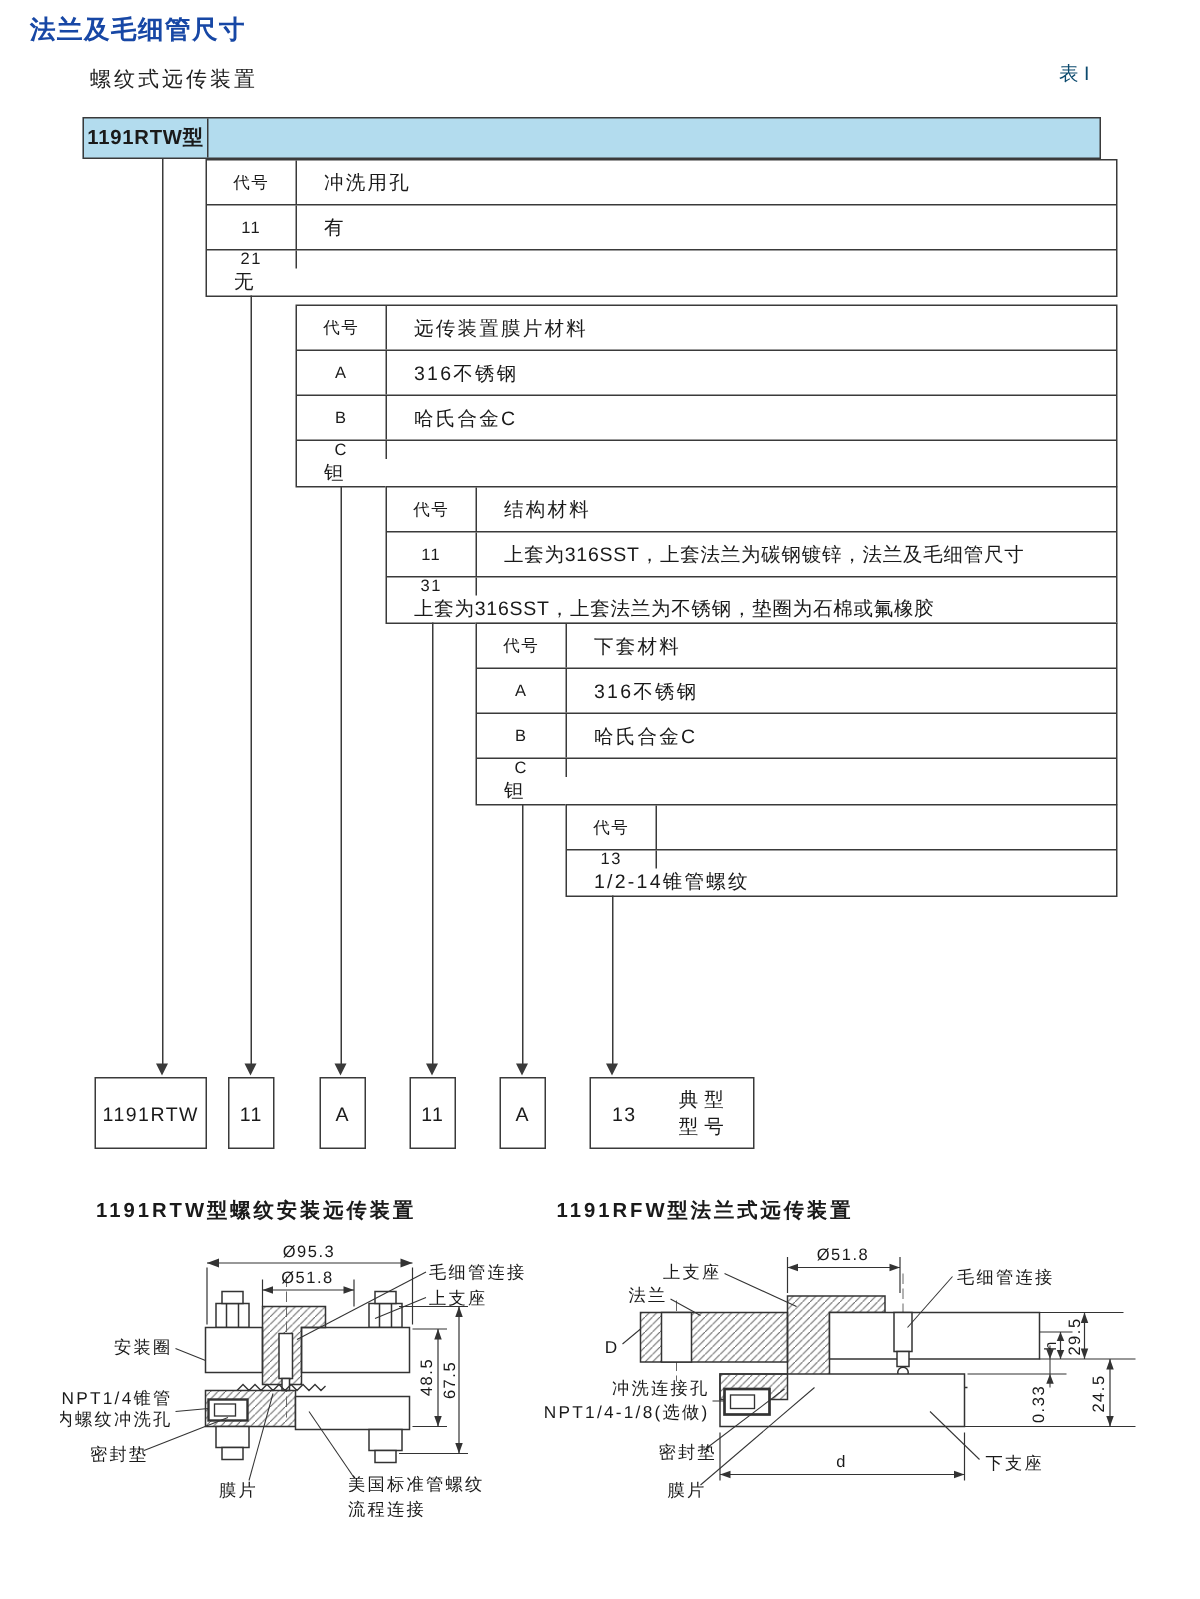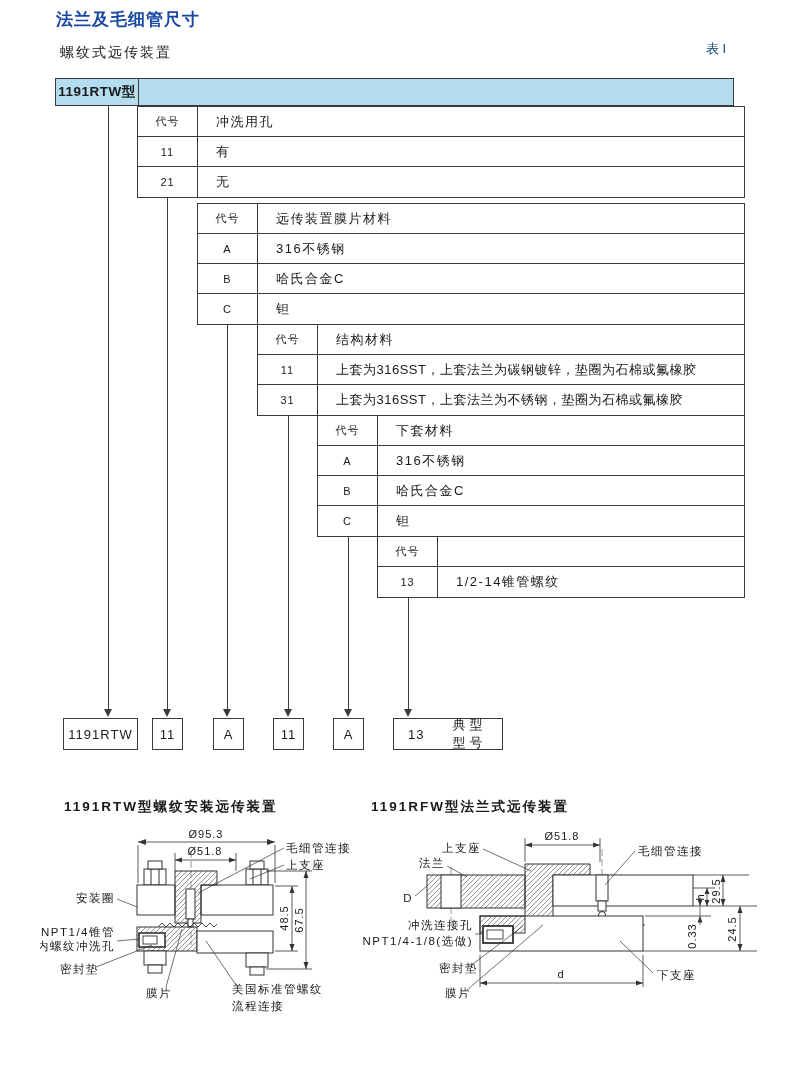--- a/index.html
+++ b/index.html
@@ -1,39 +1,39 @@
 <!DOCTYPE html>
 <html><head>
 <meta charset="utf-8">
 <style>
   html,body{margin:0;padding:0;background:#fff;}
   .page{position:relative;width:800px;height:1066px;background:#ffffff;
         font-family:"Liberation Sans","DejaVu Sans",sans-serif;color:#1a1a1a;overflow:hidden;}
-  .doc-title{position:absolute;left:20px;top:8px;font-size:17px;font-weight:bold;color:#1747a5;letter-spacing:1px;margin-left:36px;}
+  .doc-title{position:absolute;left:20px;top:8px;font-size:17px;font-weight:bold;color:#1747a5;letter-spacing:1px;}
   .subtitle{position:absolute;left:60px;top:44px;font-size:14px;letter-spacing:2px;color:#222;}
   .table-ref{position:absolute;left:706px;top:40px;font-size:13px;color:#0c4a6e;}
 
   
   .hdr{position:absolute;left:55px;top:78px;width:679px;height:28px;background:#b3dcee;
        border:1px solid #3a3a3a;box-sizing:border-box;display:flex;}
   .hdr-model{width:82px;border-right:1px solid #3a3a3a;display:flex;align-items:center;justify-content:center;
        font-size:13.5px;font-weight:bold;letter-spacing:0.5px;}
   .hdr-desc{flex:1;display:flex;align-items:center;padding-left:18px;font-size:13.5px;letter-spacing:1.5px;}
 
   .sec{position:absolute;border:1px solid #3a3a3a;box-sizing:border-box;background:#fff;}
   .trow{display:flex;height:30px;box-sizing:border-box;border-bottom:1px solid #3a3a3a;}
-  .trow:last-child{border-bottom:none;}
+  .trow:last-child{border-bottom:none;flex-direction:column;}
   .trow .code{width:60px;border-right:1px solid #3a3a3a;box-sizing:border-box;
        display:flex;align-items:center;justify-content:center;font-size:11px;letter-spacing:1px;}
   .trow .lbl{flex:1;display:flex;align-items:center;padding-left:18px;font-size:13px;letter-spacing:1.5px;white-space:nowrap;}
 
   .vline{position:absolute;width:1px;background:#3a3a3a;}
   .varrow{position:absolute;width:0;height:0;border-left:4px solid transparent;border-right:4px solid transparent;
           border-top:8px solid #3a3a3a;}
-  .obox{position:absolute;height:32px;border:1px solid #3a3a3a;box-sizing:border-box;background:#fff;
+  .obox{position:absolute;height:48px;border:1px solid #3a3a3a;box-sizing:border-box;background:#fff;
         display:flex;align-items:center;justify-content:center;font-size:13px;letter-spacing:1px;}
   .obox.wide{justify-content:flex-start;padding-left:14px;gap:16px;}
   .obox .ex-label{letter-spacing:4px;margin-left:12px;}
 
   svg text{font-family:"Liberation Sans","DejaVu Sans",sans-serif;fill:#1a1a1a;}
   .dwg-title{font-size:13.5px;font-weight:bold;letter-spacing:2px;}
   .dim{font-size:11px;letter-spacing:1px;}
   .lab{font-size:11.5px;letter-spacing:1.5px;}
 </style>
 </head>
@@ -83,21 +83,21 @@
     </div>
   </div>
 
   <div class="sec" style="left:257px;top:324px;width:488px;">
     <div class="trow">
       <div class="code">代号</div>
       <div class="lbl">结构材料</div>
     </div>
     <div class="trow">
       <div class="code">11</div>
-      <div class="lbl" style="letter-spacing:0.5px;">上套为316SST，上套法兰为碳钢镀锌，垫圈为石棉或氟橡胶</div>
+      <div class="lbl" style="letter-spacing:0.5px;">上套为316SST，上套法兰为碳钢镀锌，法兰及毛细管尺寸</div>
     </div>
     <div class="trow">
       <div class="code">31</div>
       <div class="lbl" style="letter-spacing:0.5px;">上套为316SST，上套法兰为不锈钢，垫圈为石棉或氟橡胶</div>
     </div>
   </div>
 
   <div class="sec" style="left:317px;top:415px;width:428px;">
     <div class="trow">
       <div class="code">代号</div>

